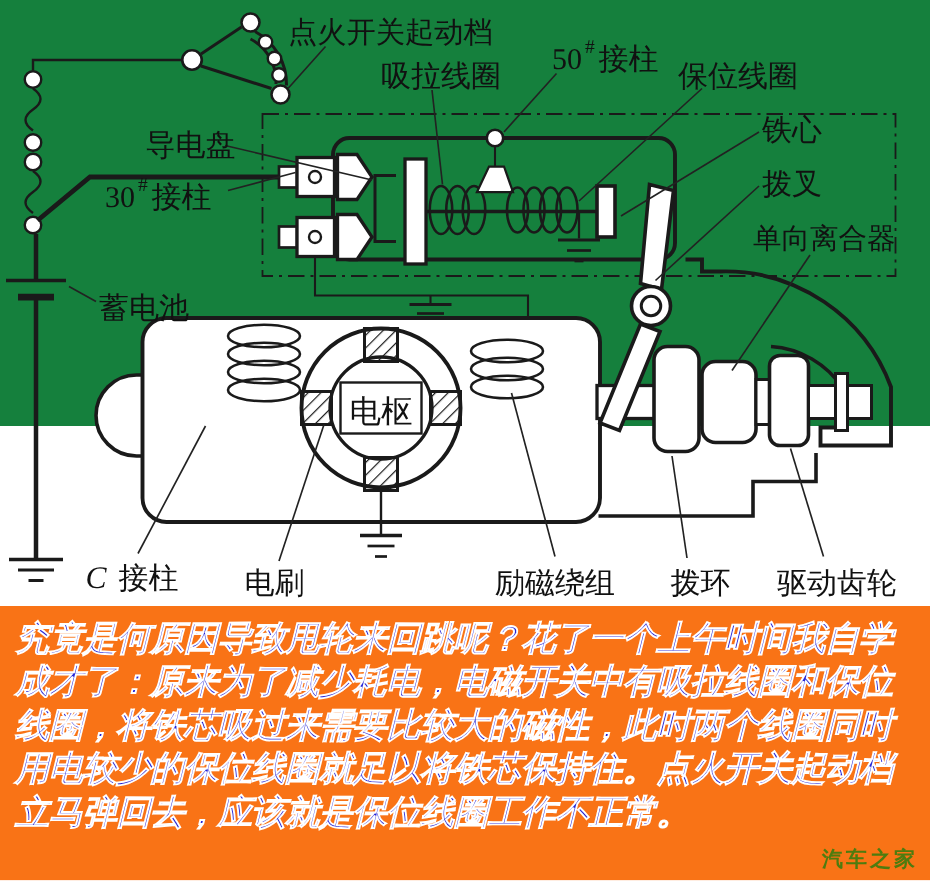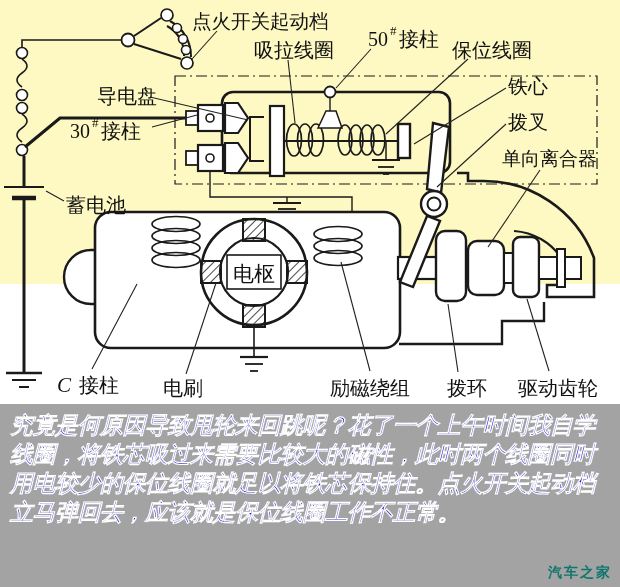--- a/index.html
+++ b/index.html
@@ -1,26 +1,26 @@
 <!DOCTYPE html>
 <html><head>
 <meta charset="utf-8">
 <style>
   html,body{margin:0;padding:0;background:#ffffff;}
   .page{position:relative;width:620px;height:587px;background:#fff;overflow:hidden;
         font-family:"Liberation Sans",sans-serif;}
-  .diagram{position:absolute;left:0;top:0;width:620px;height:284px;background:#fef9c3;}
+  .diagram{position:absolute;left:0;top:0;width:620px;height:284px;background:#15803d;}
   svg text{font-family:"Liberation Serif",serif;fill:#111;}
-  .caption{position:absolute;left:0;top:404px;width:620px;height:183px;background:#a3a3a3;
+  .caption{position:absolute;left:0;top:404px;width:620px;height:183px;background:#f97316;
            box-sizing:border-box;padding:7px 8px 0 10px;overflow:hidden;}
   .cap-line{margin:0;font-style:italic;font-weight:500;font-size:23px;line-height:29px;
             color:#2323d8;-webkit-text-stroke:1.25px #ffffff;white-space:nowrap;letter-spacing:-0.5px;
             font-family:"Liberation Sans",sans-serif;}
   .watermark{position:absolute;right:8px;bottom:5px;font-weight:700;font-size:14px;
-             color:#0f766e;letter-spacing:2px;font-family:"Liberation Sans",sans-serif;}
+             color:#4d7c0f;letter-spacing:2px;font-family:"Liberation Sans",sans-serif;}
 </style>
 </head>
 <body>
 
 <div class="page">
 
   <div class="diagram">
     <svg width="620" height="404" viewBox="0 0 620 404">
       <defs>
         <pattern id="hatch" width="6" height="6" patternUnits="userSpaceOnUse" patternTransform="rotate(45)">
@@ -181,19 +181,20 @@
       <text x="79" y="392" font-size="20">接柱</text>
       <text x="163" y="395" font-size="20">电刷</text>
       <text x="330" y="395" font-size="20">励磁绕组</text>
       <text x="447" y="395" font-size="20">拨环</text>
       <text x="518" y="395" font-size="20">驱动齿轮</text>
     </svg>
   </div>
 
   <div class="caption">
     <p class="cap-line">究竟是何原因导致甩轮来回跳呢？花了一个上午时间我自学</p>
+    <p class="cap-line">成才了：原来为了减少耗电，电磁开关中有吸拉线圈和保位</p>
     <p class="cap-line">线圈，将铁芯吸过来需要比较大的磁性，此时两个线圈同时</p>
     <p class="cap-line">用电较少的保位线圈就足以将铁芯保持住。点火开关起动档</p>
     <p class="cap-line">立马弹回去，应该就是保位线圈工作不正常。</p>
   </div>
 
   <div class="watermark">汽车之家</div>
 </div>
 
 </body></html>

